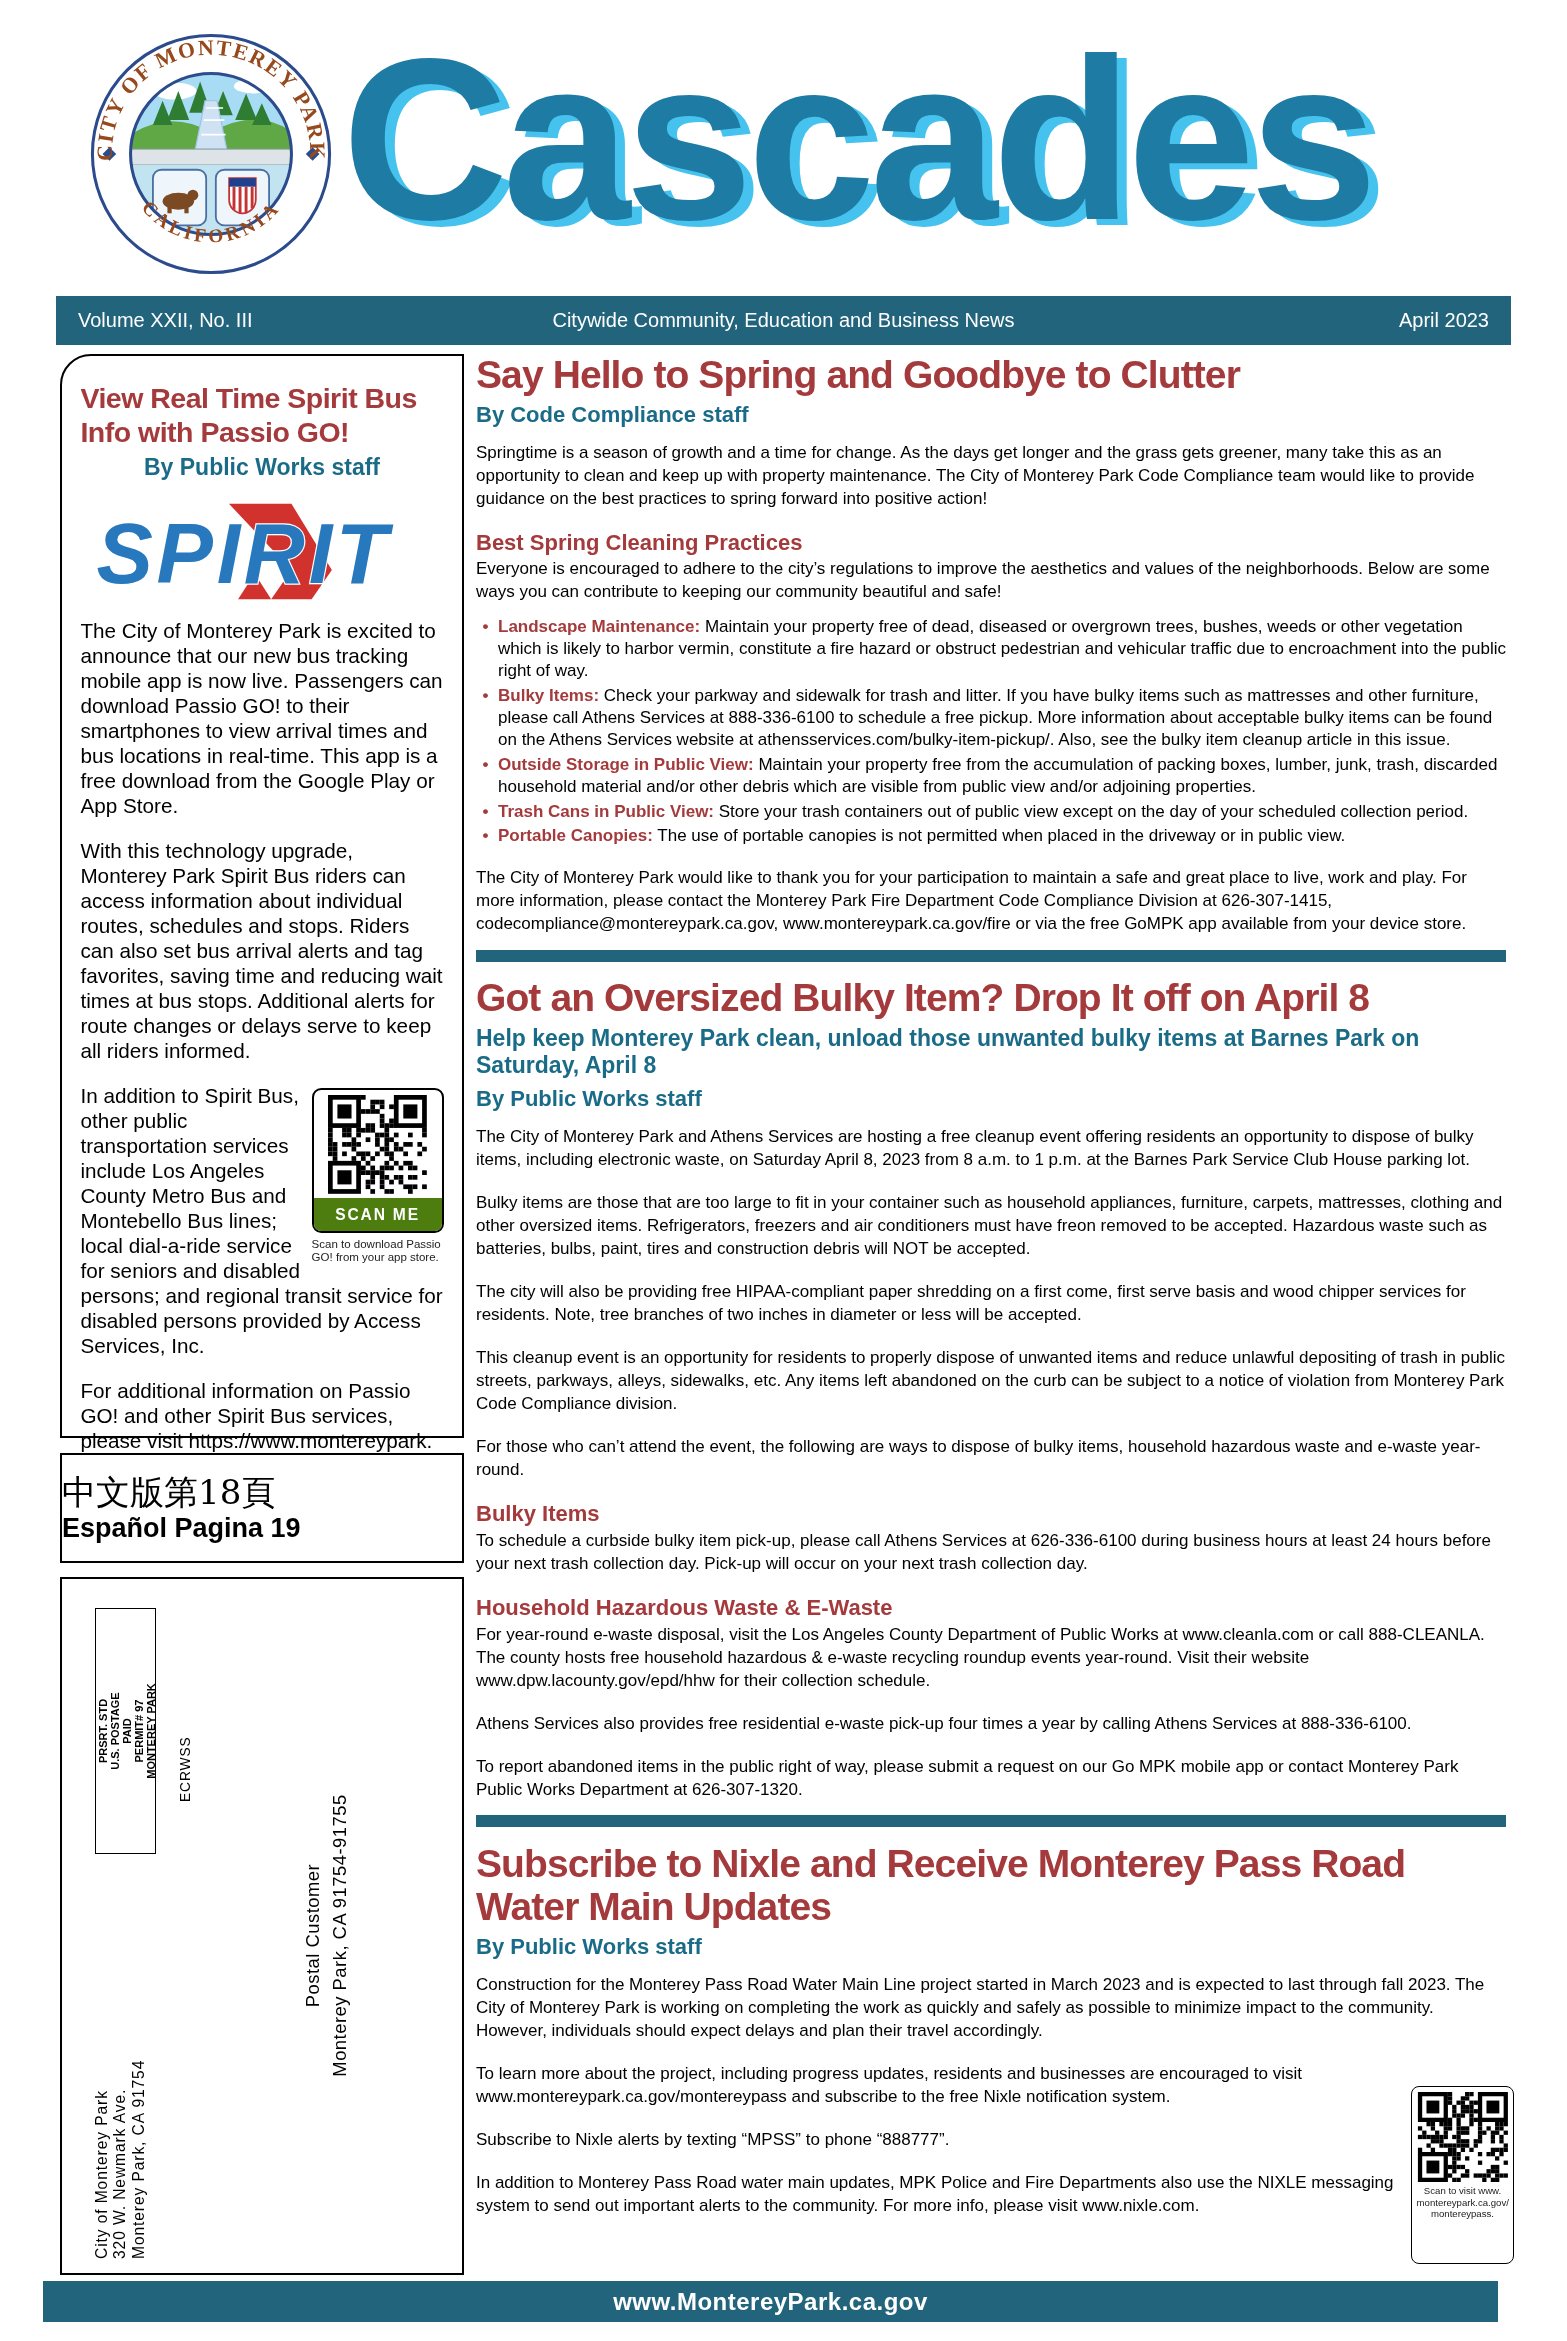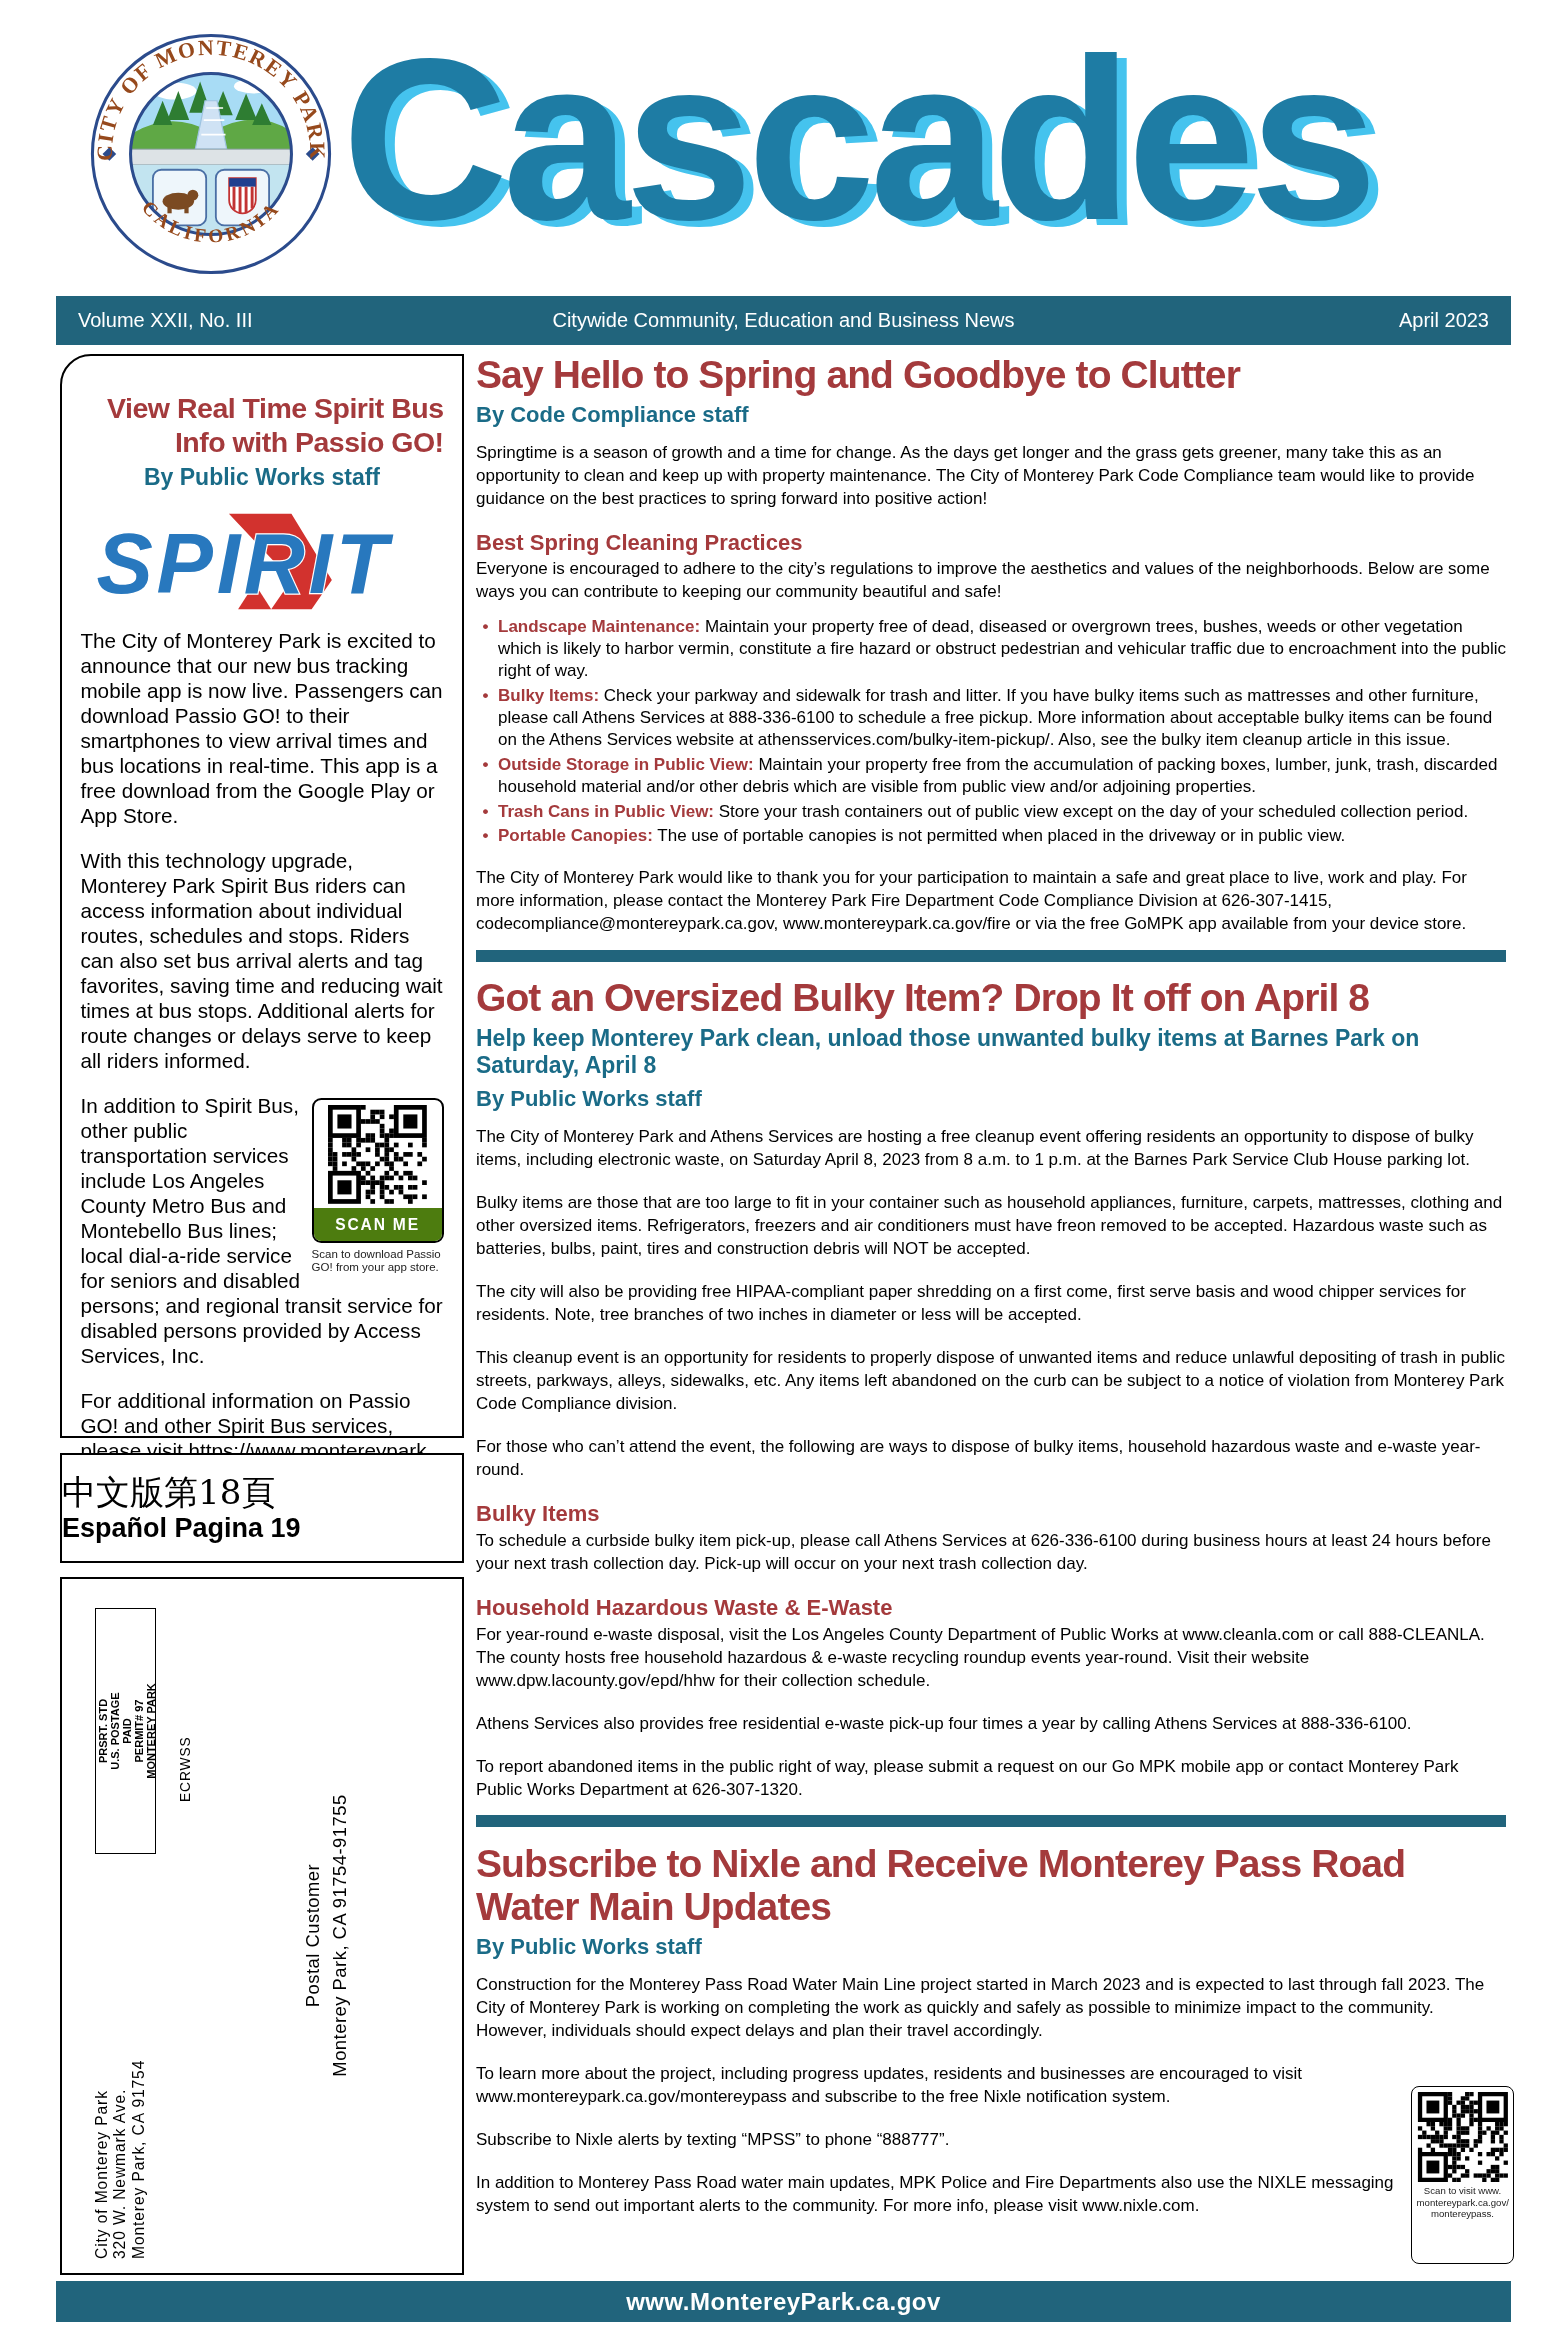--- a/index.html
+++ b/index.html
@@ -28,21 +28,21 @@
     background:var(--teal);color:#fff;font-weight:normal;font-size:20px;
     display:flex;align-items:center;}
   .banner .vol{position:absolute;left:22px;}
   .banner .center{position:absolute;left:0;width:100%;text-align:center;}
   .banner .date{position:absolute;right:22px;}
 
   
   .sidebox{position:absolute;left:60px;width:404px;border:2.8px solid #000;background:#fff;}
   .box-spirit{top:354px;height:1084px;border-top-left-radius:31px;padding:14.7px 18.4px 9.2px;}
   .sp-title{color:var(--red);font-weight:bold;font-size:28.5px;line-height:34px;
-    text-align:right;letter-spacing:-0.5px;margin-top:20px;}
+    text-align:left;letter-spacing:-0.5px;margin-top:10px;}
   .sp-byline{color:var(--teal-text);font-weight:bold;font-size:23px;text-align:center;margin-top:5.5px;}
   .spirit-logo{display:block;margin:16.5px auto 13px;width:342px;height:107px;}
   .sp-p{font-size:20.7px;line-height:25px;margin-bottom:20px;}
   .qrfloat{float:right;width:132px;margin:5.5px 0 3.7px 9.2px;}
   .qrframe{border:2.8px solid #000;border-radius:9.2px;overflow:hidden;background:#fff;}
   .qrframe .qr{height:108px;padding:4.6px;}
   .qrband{background:#4d7c0f;color:#fff;text-align:center;font-size:15.6px;
     letter-spacing:1.8px;padding:3.7px 0 4.6px;font-weight:bold;}
   .qrcap{font-size:11.5px;line-height:13.3px;margin-top:4.6px;color:#222;}
 
@@ -75,21 +75,21 @@
   .lead{color:var(--red);font-weight:bold;}
   .divider{height:12px;background:var(--teal);margin:1.8px 0 14.7px;}
   .narrow{width:920px;}
 
   .nixle-qrbox{position:absolute;left:1411px;top:2086px;width:103px;height:178px;
     border:1.8px solid #000;border-radius:8px;padding:4.6px;background:#fff;}
   .nixle-qrbox .qr{height:90px;}
   .nixle-cap{font-size:9.6px;line-height:11.5px;text-align:center;margin-top:3.7px;color:#222;}
 
   
-  .footer{position:absolute;left:56px;top:2281px;width:1455px;height:41px;
+  .footer{position:absolute;left:43px;top:2281px;width:1455px;height:41px;
     background:var(--teal);color:#fff;font-weight:bold;font-size:24px;
     display:flex;align-items:center;justify-content:center;letter-spacing:0.5px;}
 </style>
 </head>
 <body>
 
 <div class="page">
 
   <div class="masthead">
     <svg class="seal" viewBox="0 0 200 200" xmlns="http://www.w3.org/2000/svg">

